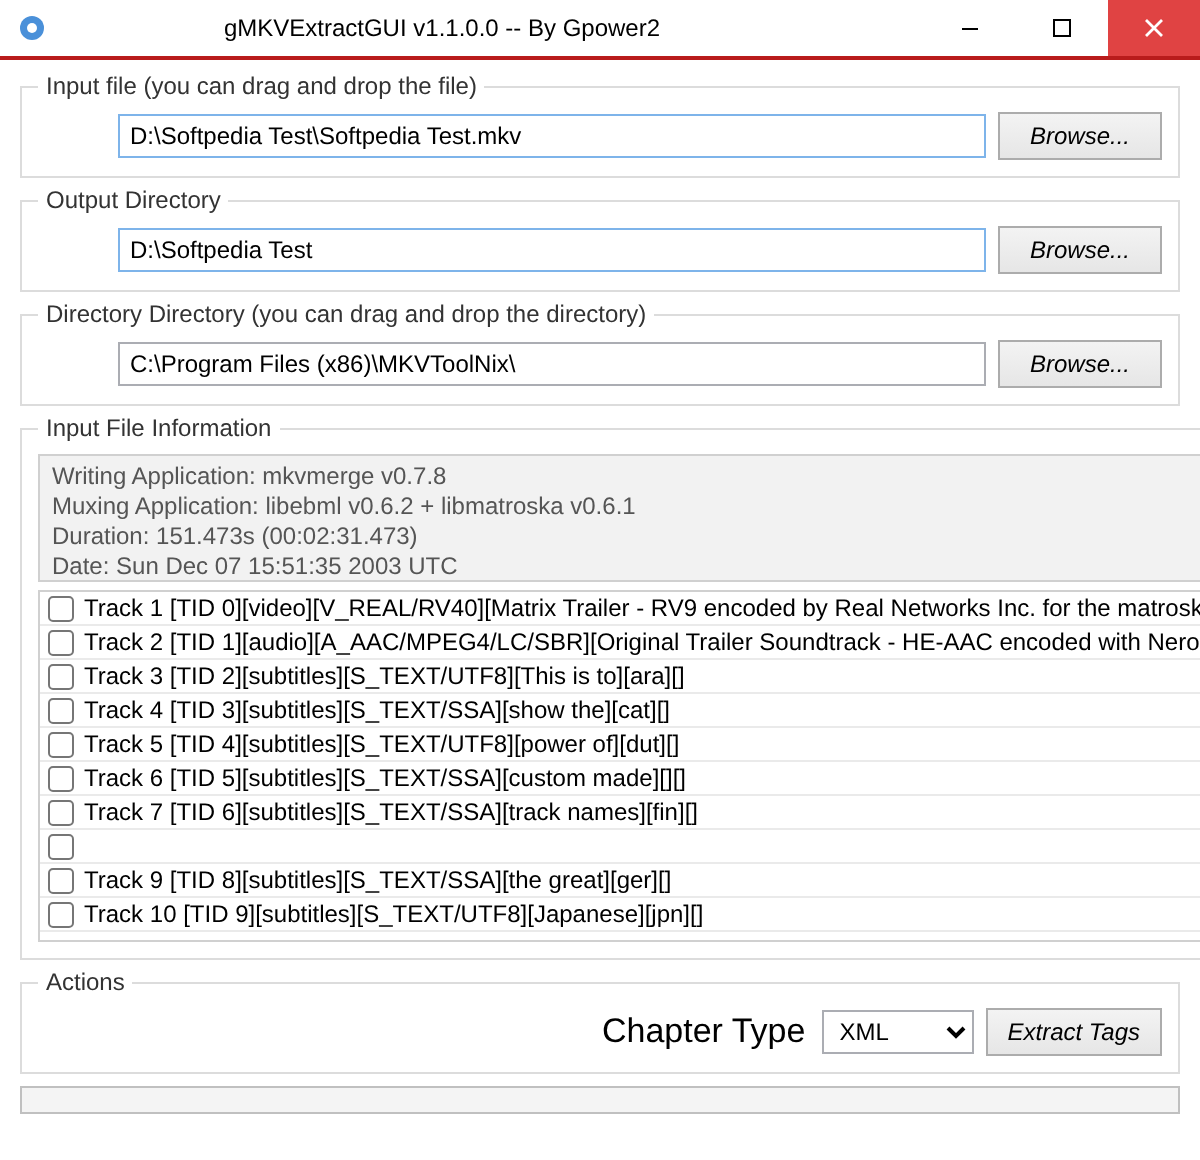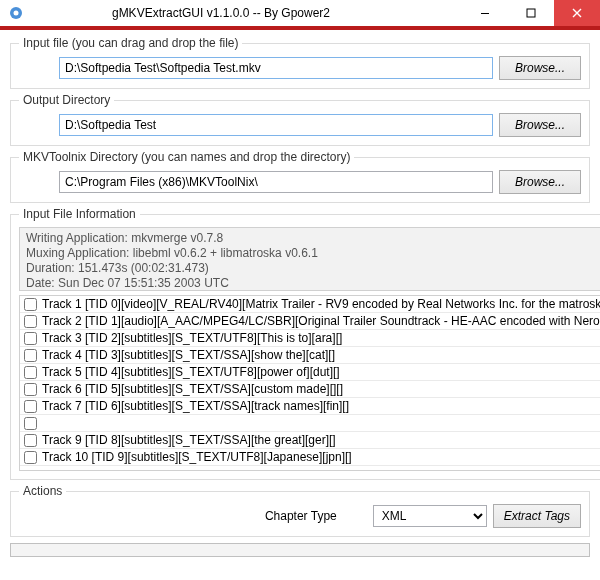--- a/index.html
+++ b/index.html
@@ -7,21 +7,21 @@
     font-family: "Segoe UI", Tahoma, sans-serif;
     font-size: 12px;
     background: #fff;
     width: 600px;
     height: 580px;
     overflow: hidden;
   }
   .titlebar {
     height: 30px;
     background: #fff;
-    border-bottom: 4px solid #b91c1c;
+    border-bottom: 2px solid #b91c1c;
     display: flex;
     align-items: center;
     padding-left: 8px;
   }
   .titlebar-icon {
     width: 16px; height: 16px;
     display: inline-block;
     margin-right: 6px;
   }
   .titlebar-icon svg { width: 16px; height: 16px; }
@@ -119,33 +119,32 @@
     width: 13px; height: 13px;
     margin-right: 5px;
   }
   .actions-row {
     display: flex;
     align-items: center;
     justify-content: flex-end;
     gap: 6px;
   }
   .actions-label {
-    font-size: 12px;
+    font-size: 17px;
     margin-right: 2px;
     margin-left: auto;
   }
   select.combo {
     height: 22px;
-    width: 114px;
+    width: 76px;
     border: 1px solid #abadb3;
     font-family: inherit;
     font-size: 12px;
     padding-left: 4px;
     background: #fff;
-    margin-left: 28px;
   }
   .spacer-left { flex:1; }
   .progress {
     height: 14px;
     border: 1px solid #c0c0c0;
     background: #f4f4f4;
     margin: 2px 10px 6px 10px;
     border-radius: 0;
   }
   
@@ -195,21 +194,21 @@
 
   <fieldset class="group">
     <legend>Output Directory</legend>
     <div class="row">
       <input class="textfield" value="D:\Softpedia Test" style="">
       <button class="btn">Browse...</button>
     </div>
   </fieldset>
 
   <fieldset class="group">
-    <legend>MKVToolnix Directory (you can names and drop the directory)</legend>
+    <legend>Directory Directory (you can drag and drop the directory)</legend>
     <div class="row">
       <input class="textfield plain" value="C:\Program Files (x86)\MKVToolNix\" style="">
       <button class="btn">Browse...</button>
     </div>
   </fieldset>
 
   <fieldset class="group">
     <legend>Input File Information</legend>
     <div class="info-box">Writing Application: mkvmerge v0.7.8
 Muxing Application: libebml v0.6.2 + libmatroska v0.6.1

